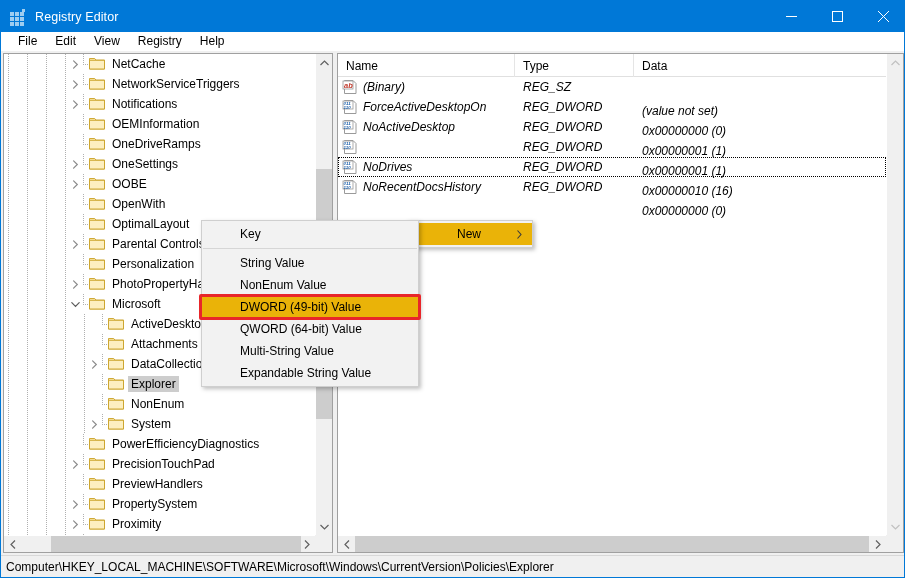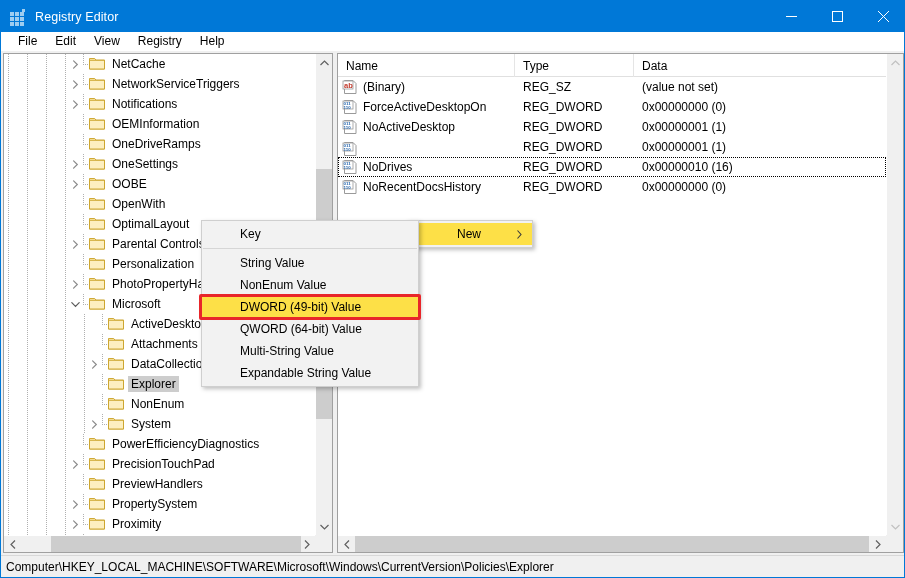--- a/index.html
+++ b/index.html
@@ -151,22 +151,23 @@
   .lv-col.c-name { width: 177px; }
   .lv-col.c-type { width: 119px; }
   .lv-col.c-data { width: 269px; border-right: none; }
 
   .lv-body {
     position: absolute; left: 0; top: 23px;
     width: 548px; height: 458px;
     overflow: hidden;
   }
   .lrow {
-    height: 20px; display: flex; align-items: flex-end;
+    height: 20px; display: flex; align-items: center;
     white-space: nowrap;
+    font-style: italic;
   }
   .lrow.focused { outline: 1px dotted #000000; outline-offset: -1px; }
   .lcell {
     font-size: 12px; color: #000000; line-height: 20px;
     overflow: hidden;
   }
   .lcell.n { width: 177px; display: flex; align-items: center; padding-left: 4px; }
   .lcell.t { width: 119px; padding-left: 8px; }
   .lcell.d { width: 252px; padding-left: 8px; margin-top: 47px; }
   .vicon {
@@ -221,21 +222,21 @@
     z-index: 50;
     padding: 2px 0;
   }
   .ctxitem {
     height: 22px; display: flex; align-items: center;
     font-size: 12px; color: #000000;
     padding-left: 38px; padding-right: 14px;
     white-space: nowrap;
     position: relative;
   }
-  .ctxitem.hl { background: #fde047; }
+  .ctxitem.hl { background: #eab308; }
   .ctxsep {
     height: 1px; background: #d6d6d6;
     margin: 3px 1px 3px 1px;
   }
   .submenu-parent {
     position: absolute;
     background: #f2f2f2;
     border: 1px solid #cfcfcf;
     box-shadow: 2px 2px 4px rgba(0,0,0,0.25);
     z-index: 49;

